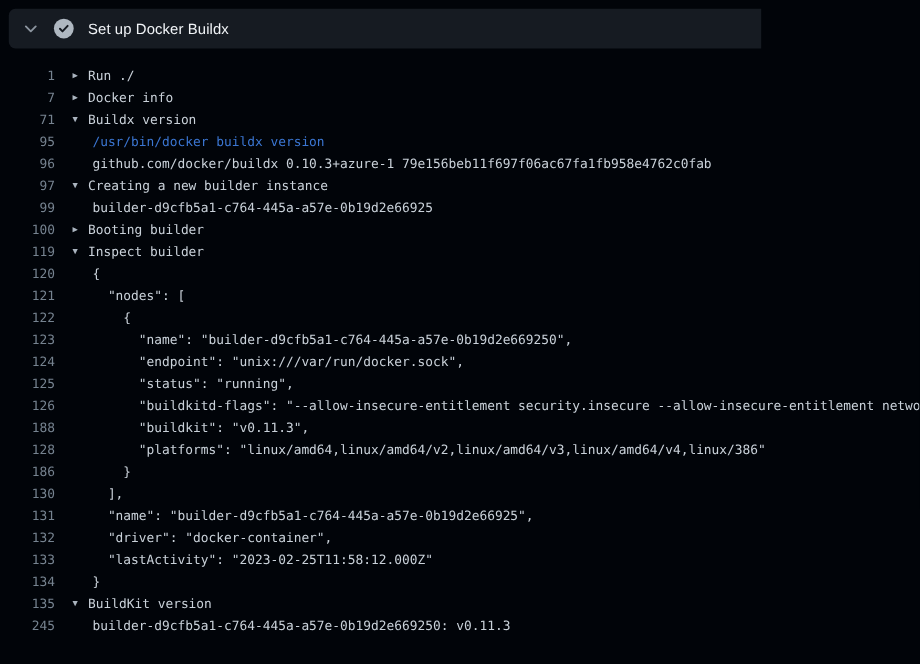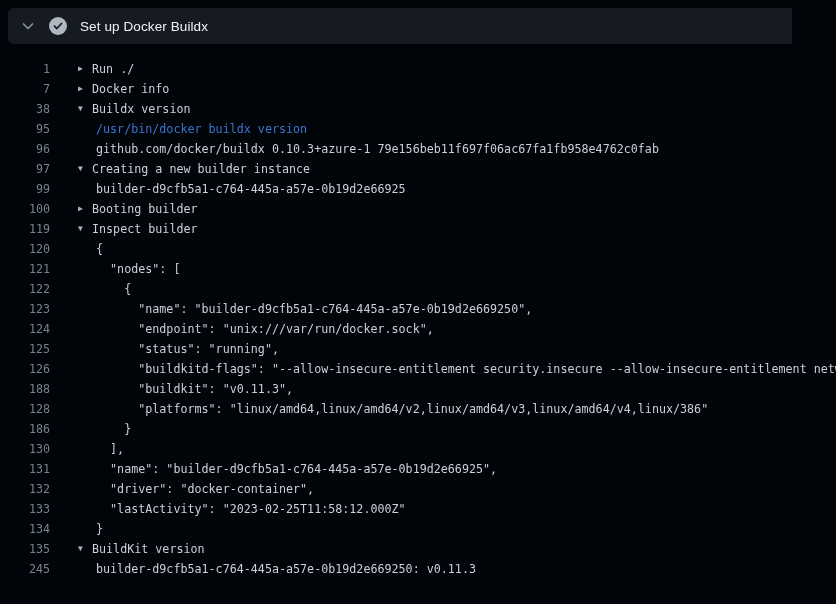--- a/index.html
+++ b/index.html
@@ -14,21 +14,21 @@
     --check-circle-bg:#afb8c1;
   }
   *{margin:0;padding:0;box-sizing:border-box;}
   html,body{width:836px;height:604px;overflow:hidden;}
   body{
     background:var(--page-bg);
     font-family:"Liberation Sans", sans-serif;
   }
   .page{position:relative;width:836px;height:604px;}
   .step-header{
-    position:absolute;left:8px;top:8px;width:784px;height:36px;
+    position:absolute;left:8px;top:8px;width:684px;height:36px;
     background:var(--header-bg);
     border-radius:6px 0 0 6px;
     display:flex;align-items:center;
     padding:0 12px;
     cursor:pointer;
   }
   .chev{width:16px;height:16px;display:flex;align-items:center;justify-content:center;flex:none;}
   .check{
     width:18px;height:18px;border-radius:50%;
     background:var(--check-circle-bg);
@@ -51,21 +51,21 @@
   }
   .row{
     display:flex;height:20px;line-height:20px;white-space:pre;
   }
   .num{
     width:50px;flex:none;text-align:right;
     color:var(--line-number);
     cursor:pointer;
   }
   .content{
-    margin-left:28px;flex:none;
+    margin-left:16px;flex:none;
     color:var(--log-text);
     white-space:pre;
   }
   .row.group .content{cursor:pointer;}
   .arrow{
     display:inline-block;width:14px;
     font-size:8px;color:var(--arrow-gray);
     vertical-align:middle;
     transform:translateY(-1px);
   }
@@ -96,21 +96,21 @@
       <span class="num">1</span>
       <span class="content"><span class="arrow">▶</span><span>Run ./</span></span>
     </div>
 
     <div class="row group">
       <span class="num">7</span>
       <span class="content"><span class="arrow">▶</span><span>Docker info</span></span>
     </div>
 
     <div class="row group">
-      <span class="num">38</span>
+      <span class="num">71</span>
       <span class="content"><span class="arrow">▼</span><span>Buildx version</span></span>
     </div>
 
     <div class="row child command">
       <span class="num">95</span>
       <span class="content">/usr/bin/docker buildx version</span>
     </div>
 
     <div class="row child">
       <span class="num">96</span>

